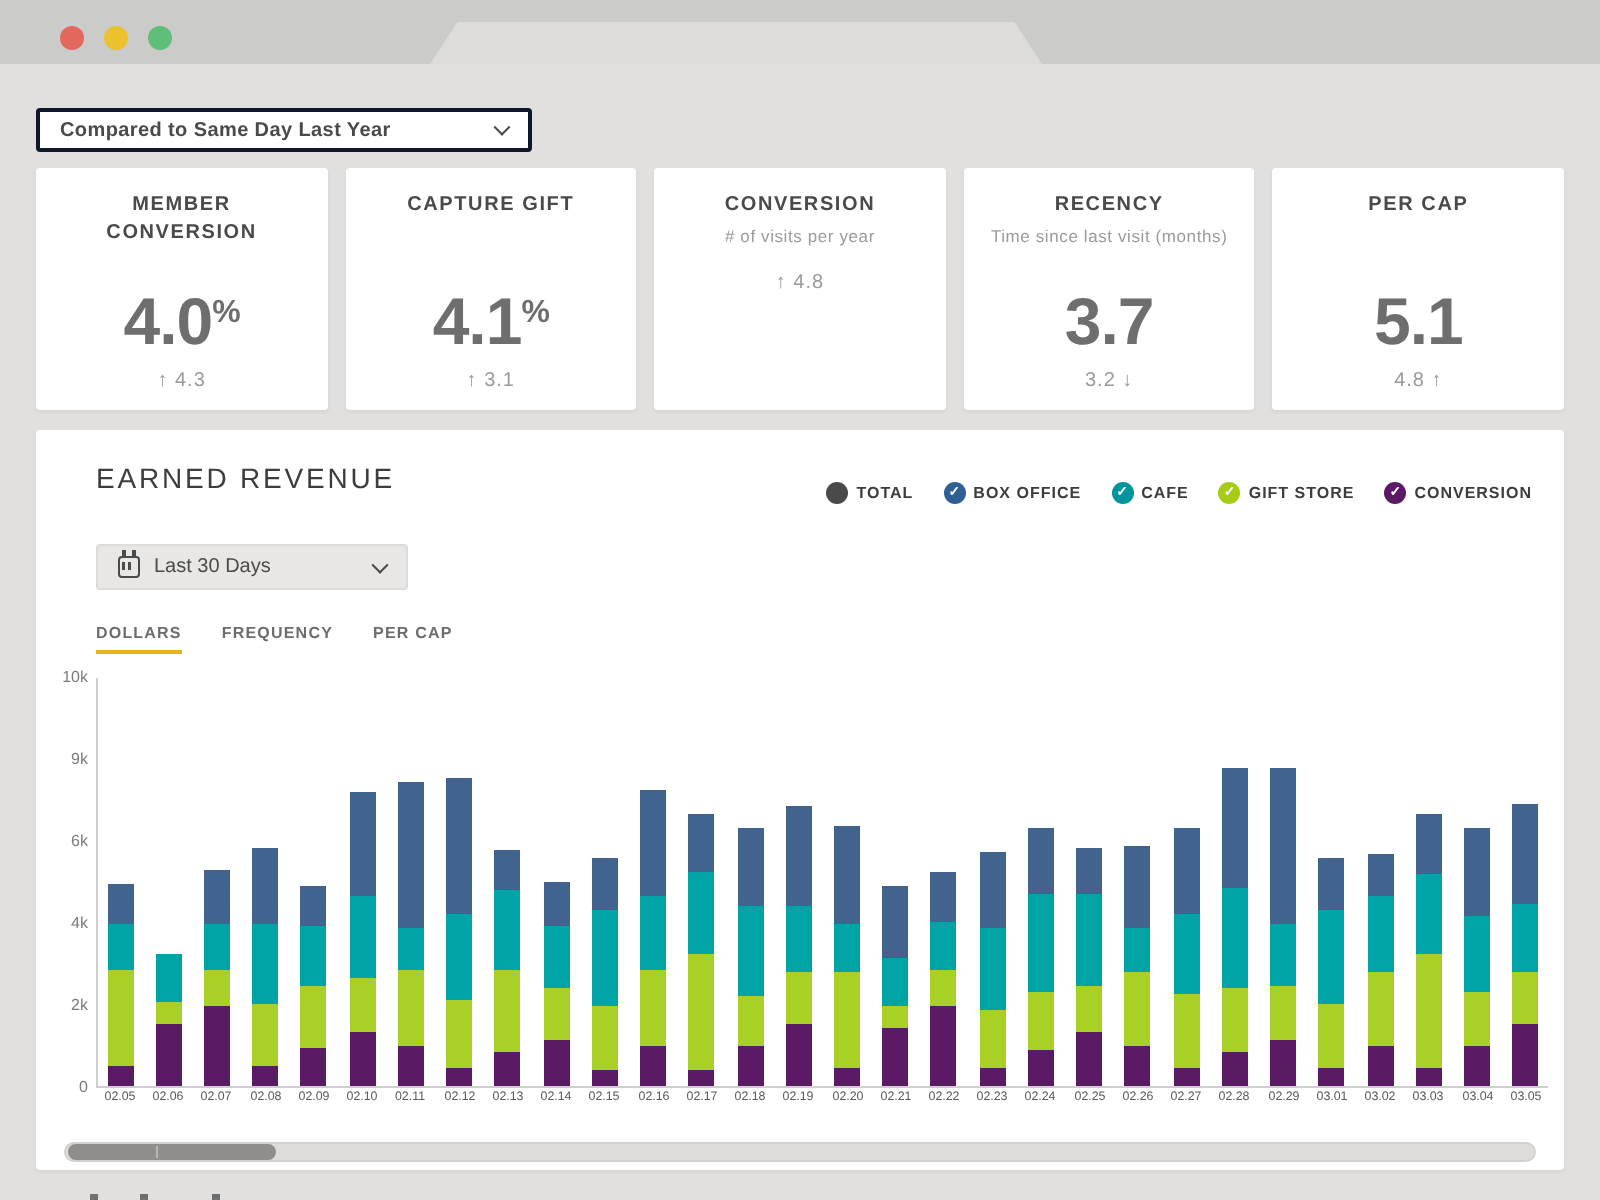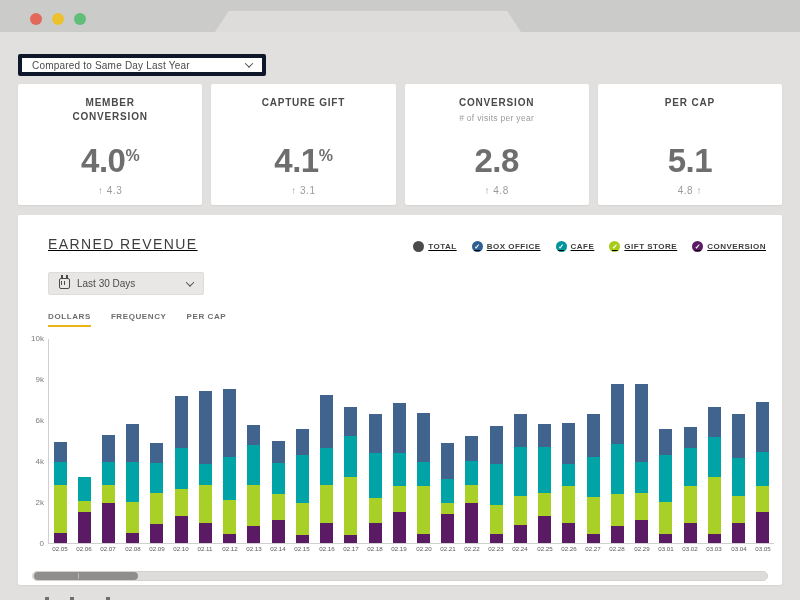--- a/index.html
+++ b/index.html
@@ -8,22 +8,22 @@
 
   
   .chrome { position:absolute; top:0; left:0; width:800px; height:32px; background:#cbcbca; }
   .lights { position:absolute; top:13px; left:30px; display:flex; gap:10px; }
   .light { width:12px; height:12px; border-radius:50%; }
   .tab { position:absolute; bottom:0; left:215px; width:306px; height:21px;
          background:#dedcda; clip-path:polygon(0 100%, 4.5% 0, 95.5% 0, 100% 100%); }
 
   
   .cmp-select { position:absolute; top:54px; left:18px; width:248px; height:22px; background:#ffffff;
-                border:4px solid #0f172a; border-radius:2px; display:flex; align-items:center;
-                padding:0 10px; font-size:10px; color:#4a4a4a; letter-spacing:.2px; cursor:pointer; }
+                border:2px solid #0f172a; border-radius:2px; display:flex; align-items:center;
+                padding:0 10px; font-size:10px; color:#4a4a4a; letter-spacing:.2px; cursor:pointer;font-weight:bold; }
   .cmp-select .grow { flex:1; }
   .chev { width:6px; height:6px; border-right:1.5px solid #4a4a4a; border-bottom:1.5px solid #4a4a4a;
           transform:rotate(45deg) translate(-1px,-1px); flex:none; }
 
   
   .kpi-row { position:absolute; top:84px; left:18px; width:764px; height:121px; display:flex; gap:9px; }
   .kpi-card { flex:1; background:#ffffff; border-radius:2px; box-shadow:0 1px 2px rgba(0,0,0,.06);
               display:flex; flex-direction:column; align-items:center; padding:12px 4px 9px; }
   .kpi-titlebox { height:40px; text-align:center; }
   .kpi-title { font-size:10px; font-weight:bold; color:#4a4a4a; letter-spacing:.8px; line-height:1.35;
@@ -32,21 +32,21 @@
   .kpi-valuebox { flex:1; display:flex; align-items:center; justify-content:center; }
   .kpi-value { font-size:33px; font-weight:bold; color:#6e6e6e; letter-spacing:-.5px; line-height:1; }
   .kpi-suffix { font-size:16px; font-weight:bold; color:#6e6e6e; }
   .kpi-suffix.pct { vertical-align:11px; }
   .kpi-suffix.low { vertical-align:1px; font-size:14px; }
   .kpi-trend { font-size:10px; color:#9b9b9b; letter-spacing:.5px; }
 
   
   .panel { position:absolute; top:215px; left:18px; width:764px; height:370px; background:#ffffff;
            border-radius:2px; box-shadow:0 1px 2px rgba(0,0,0,.06); }
-  .panel-head { display:flex; justify-content:space-between; align-items:flex-end; padding:16px 16px 0 30px;text-decoration:underline; }
+  .panel-head { display:flex; justify-content:space-between; align-items:flex-start; padding:16px 16px 0 30px; }
   .panel-title { font-size:14px; font-weight:500; color:#3d3d3d; letter-spacing:1.4px; }
   .legend { display:flex; gap:15px; align-items:center; margin-top:10px; }
   .legend-item { display:flex; align-items:center; gap:4px; cursor:pointer; }
   .legend-dot { width:11px; height:11px; border-radius:50%; color:#fff; font-size:7px; line-height:11px;
                 text-align:center; font-weight:bold; flex:none; }
   .legend-label { font-size:8px; font-weight:bold; color:#3d3d3d; letter-spacing:.5px; }
 
   .controls { display:flex; gap:12px; margin:20px 0 0 30px; }
   .gray-select { height:23px; background:#e9e7e5; border:1px solid #dedcda; border-radius:2px;
                  display:flex; align-items:center; gap:7px; padding:0 10px; font-size:10px;
@@ -119,24 +119,31 @@
         <div class="kpi-valuebox">
           <div class="kpi-value">4.1<span class="kpi-suffix pct">%</span></div>
         </div>
         <div class="kpi-trend">↑ 3.1</div>
       </div>
       <div class="kpi-card">
         <div class="kpi-titlebox">
           <div class="kpi-title">CONVERSION</div>
           <div class="kpi-subtitle"># of visits per year</div>
         </div>
+        <div class="kpi-trend">↑ 4.8</div>
+      </div>
+      <div class="kpi-card">
+        <div class="kpi-titlebox">
+          <div class="kpi-title">RECENCY</div>
+          <div class="kpi-subtitle">Time since last visit (months)</div>
+        </div>
         <div class="kpi-valuebox">
-          <div class="kpi-value">2.8</div>
-        </div>
-        <div class="kpi-trend">↑ 4.8</div>
+          <div class="kpi-value">3.7</div>
+        </div>
+        <div class="kpi-trend">3.2 ↓</div>
       </div>
       <div class="kpi-card">
         <div class="kpi-titlebox">
           <div class="kpi-title">PER CAP</div>
         </div>
         <div class="kpi-valuebox">
           <div class="kpi-value">5.1</div>
         </div>
         <div class="kpi-trend">4.8 ↑</div>
       </div>

